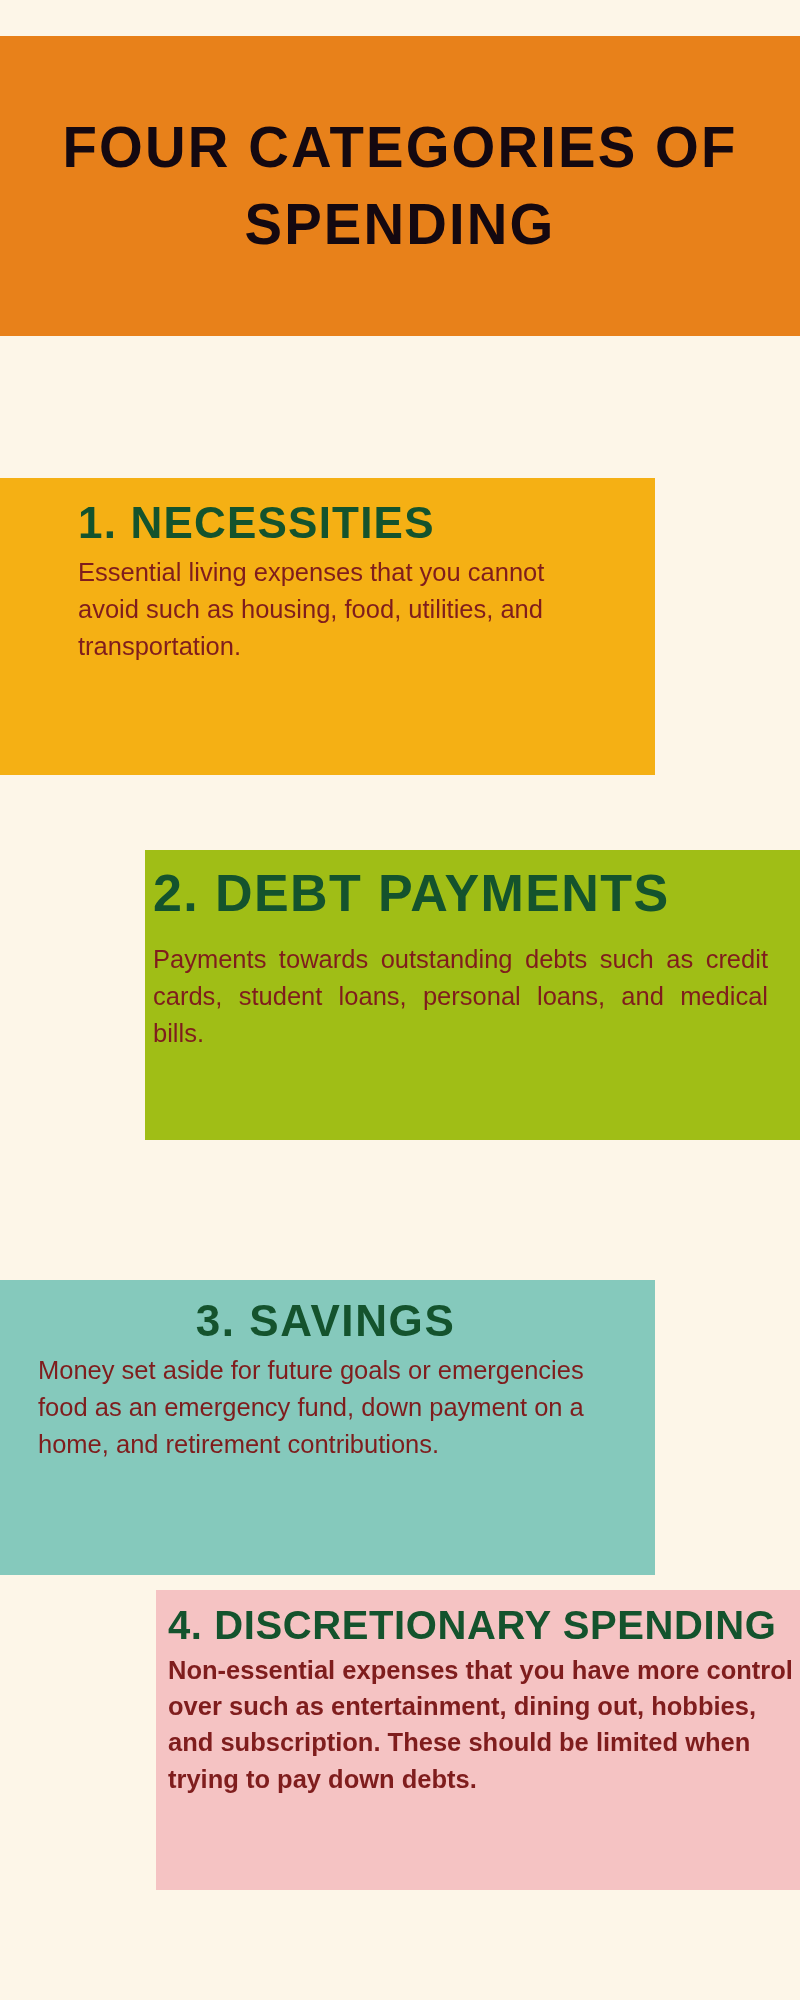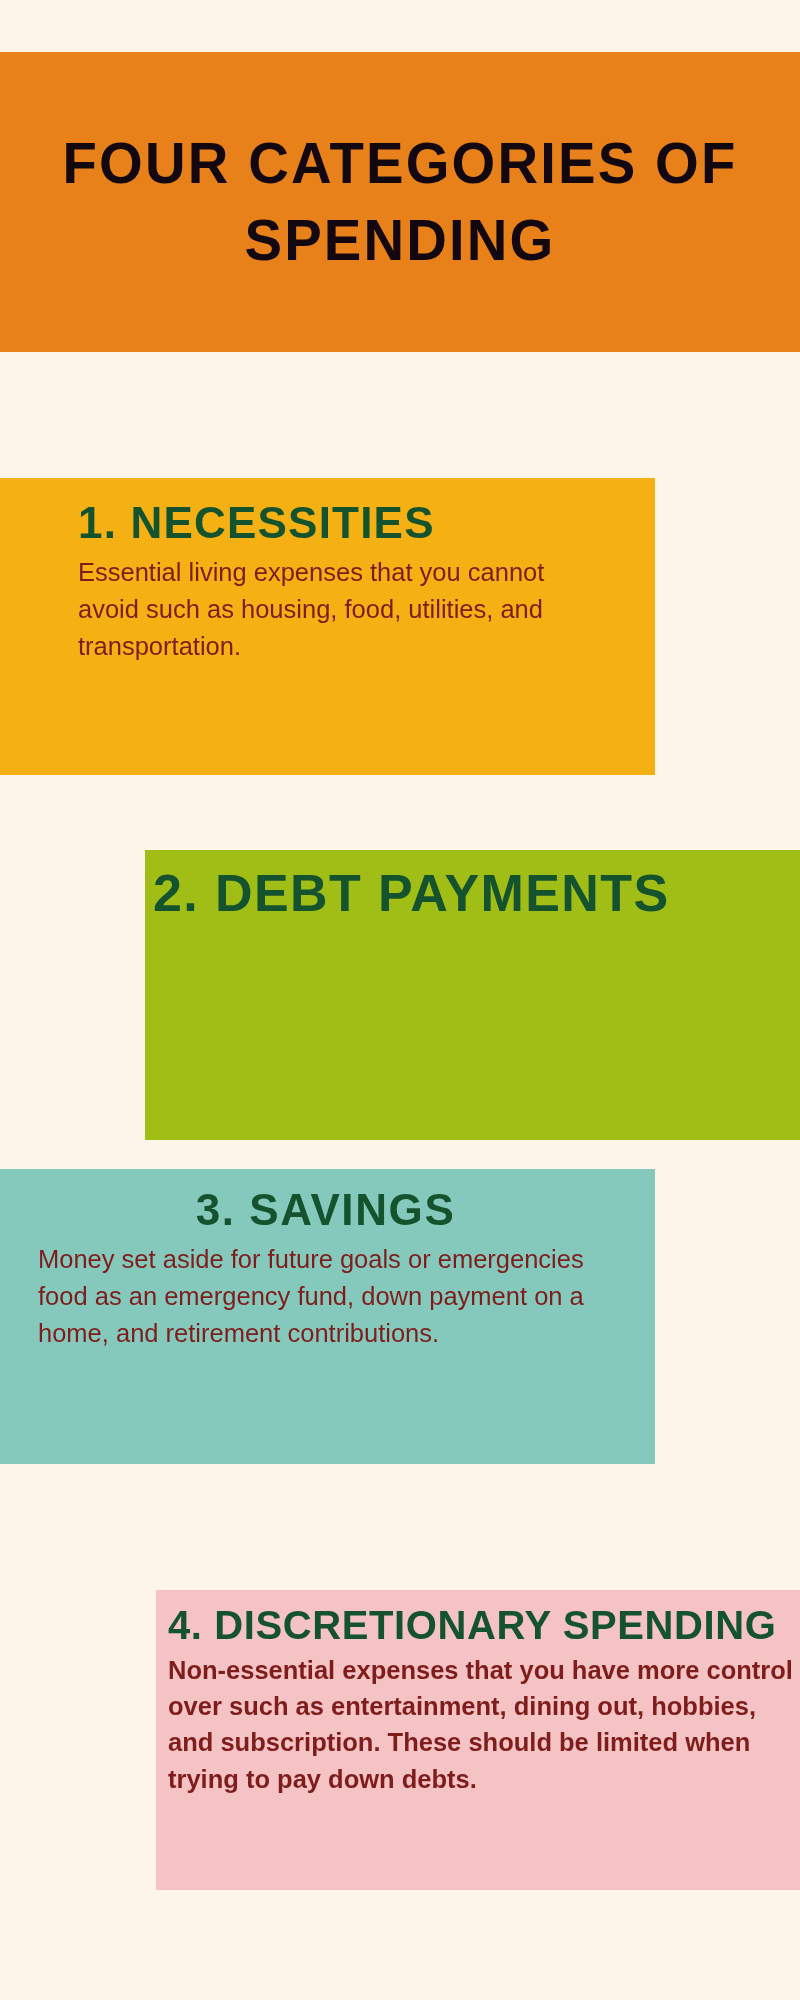--- a/index.html
+++ b/index.html
@@ -20,21 +20,21 @@
     position: relative;
     width: 800px;
     height: 2000px;
     background: #FDF6E8;
   }
 
   
   .header-banner {
     position: absolute;
     left: 0;
-    top: 52px;
+    top: 36px;
     width: 800px;
     height: 300px;
     background: #E8811A;
     display: flex;
     align-items: center;
     justify-content: center;
     box-sizing: border-box;
     padding: 0 30px;
   }
   .header-title {
@@ -109,21 +109,21 @@
   }
   .card-debt .card-body {
     text-align: justify;
     text-align-last: left;
     max-width: 615px;
   }
 
   
   .card-savings {
     left: 0;
-    top: 1169px;
+    top: 1280px;
     width: 655px;
     height: 295px;
     background: #85C9BC;
     padding: 18px 24px 16px 38px;
   }
   .card-savings .card-heading {
     font-size: 44px;
     letter-spacing: 1.6px;
     text-align: center;
     margin-bottom: 8px;
@@ -162,20 +162,21 @@
     <h1 class="header-title">Four Categories of Spending</h1>
   </div>
 
   <section class="card card-necessities">
     <h2 class="card-heading">1. NECESSITIES</h2>
     <p class="card-body">Essential living expenses that you cannot avoid such as housing, food, utilities, and transportation.</p>
   </section>
 
   <section class="card card-debt">
     <h2 class="card-heading">2. DEBT PAYMENTS</h2>
+    <p class="card-body">Payments towards outstanding debts such as credit cards, student loans, personal loans, and medical bills.</p>
   </section>
 
   <section class="card card-savings">
     <h2 class="card-heading">3. SAVINGS</h2>
     <p class="card-body">Money set aside for future goals or emergencies food as an emergency fund, down payment on a home, and retirement contributions.</p>
   </section>
 
   <section class="card card-discretionary">
     <h2 class="card-heading">4. DISCRETIONARY SPENDING</h2>
     <p class="card-body">Non-essential expenses that you have more control over such as entertainment, dining out, hobbies, and subscription. These should be limited when trying to pay down debts.</p>

